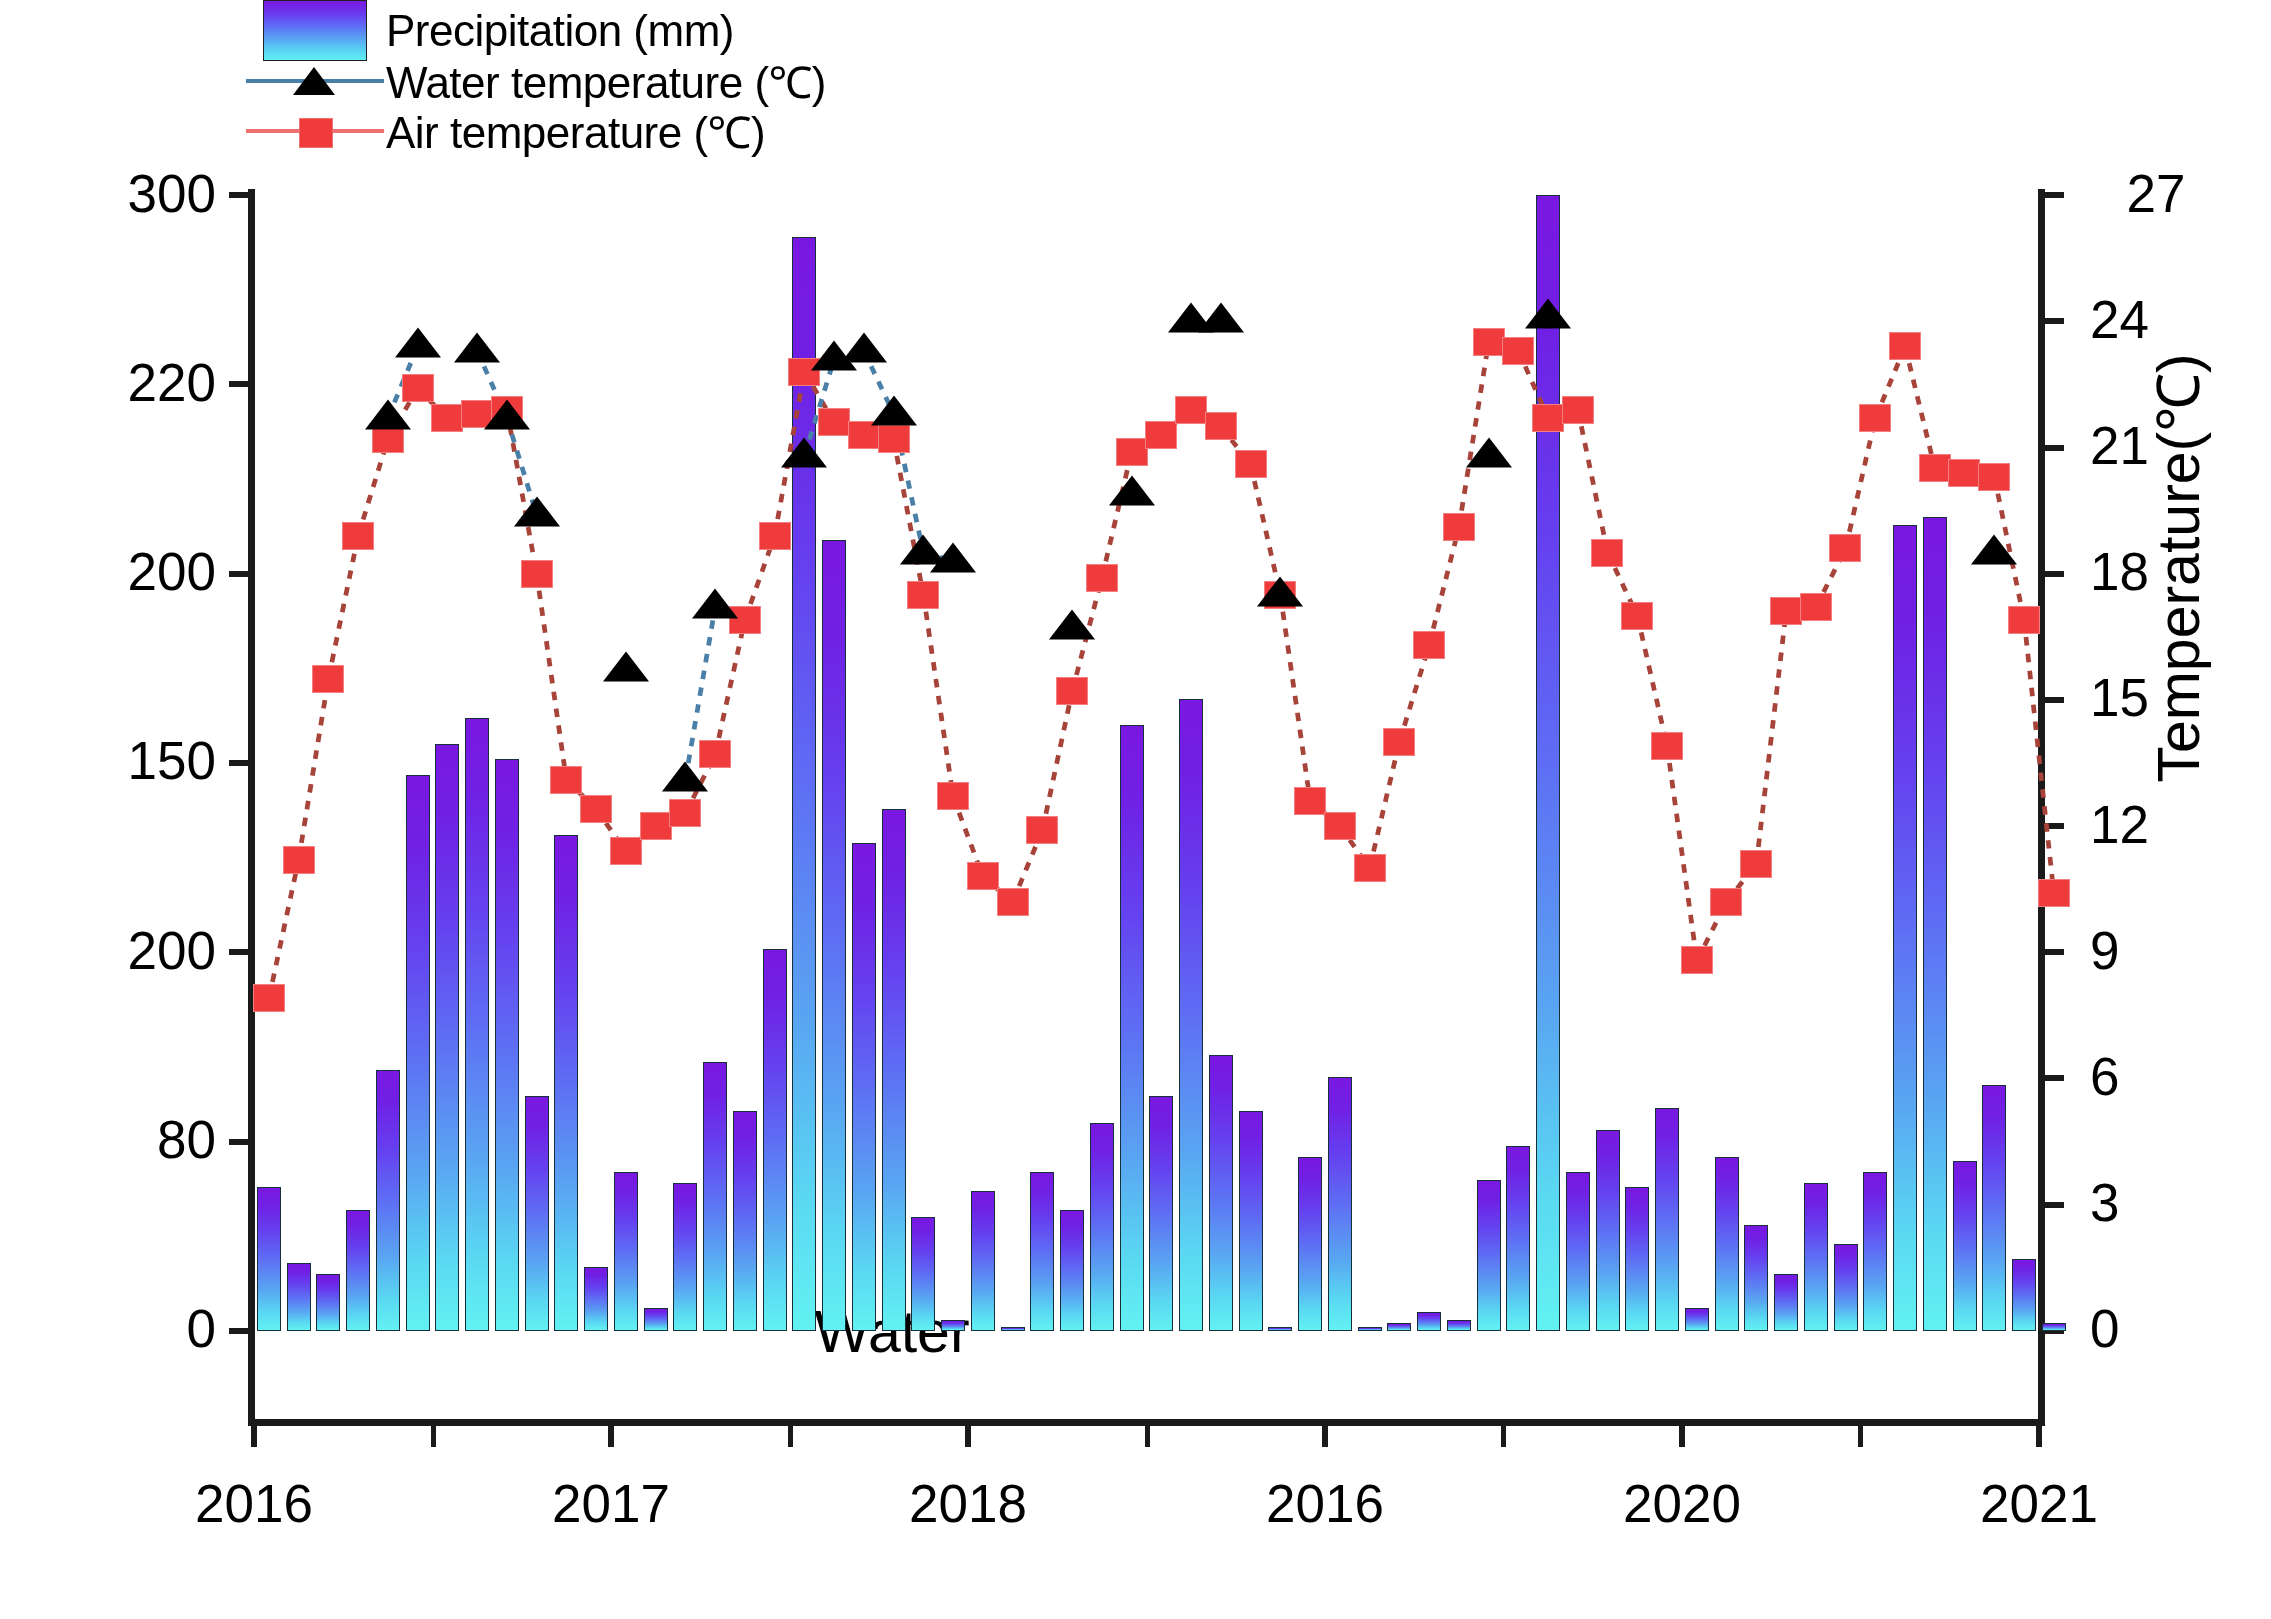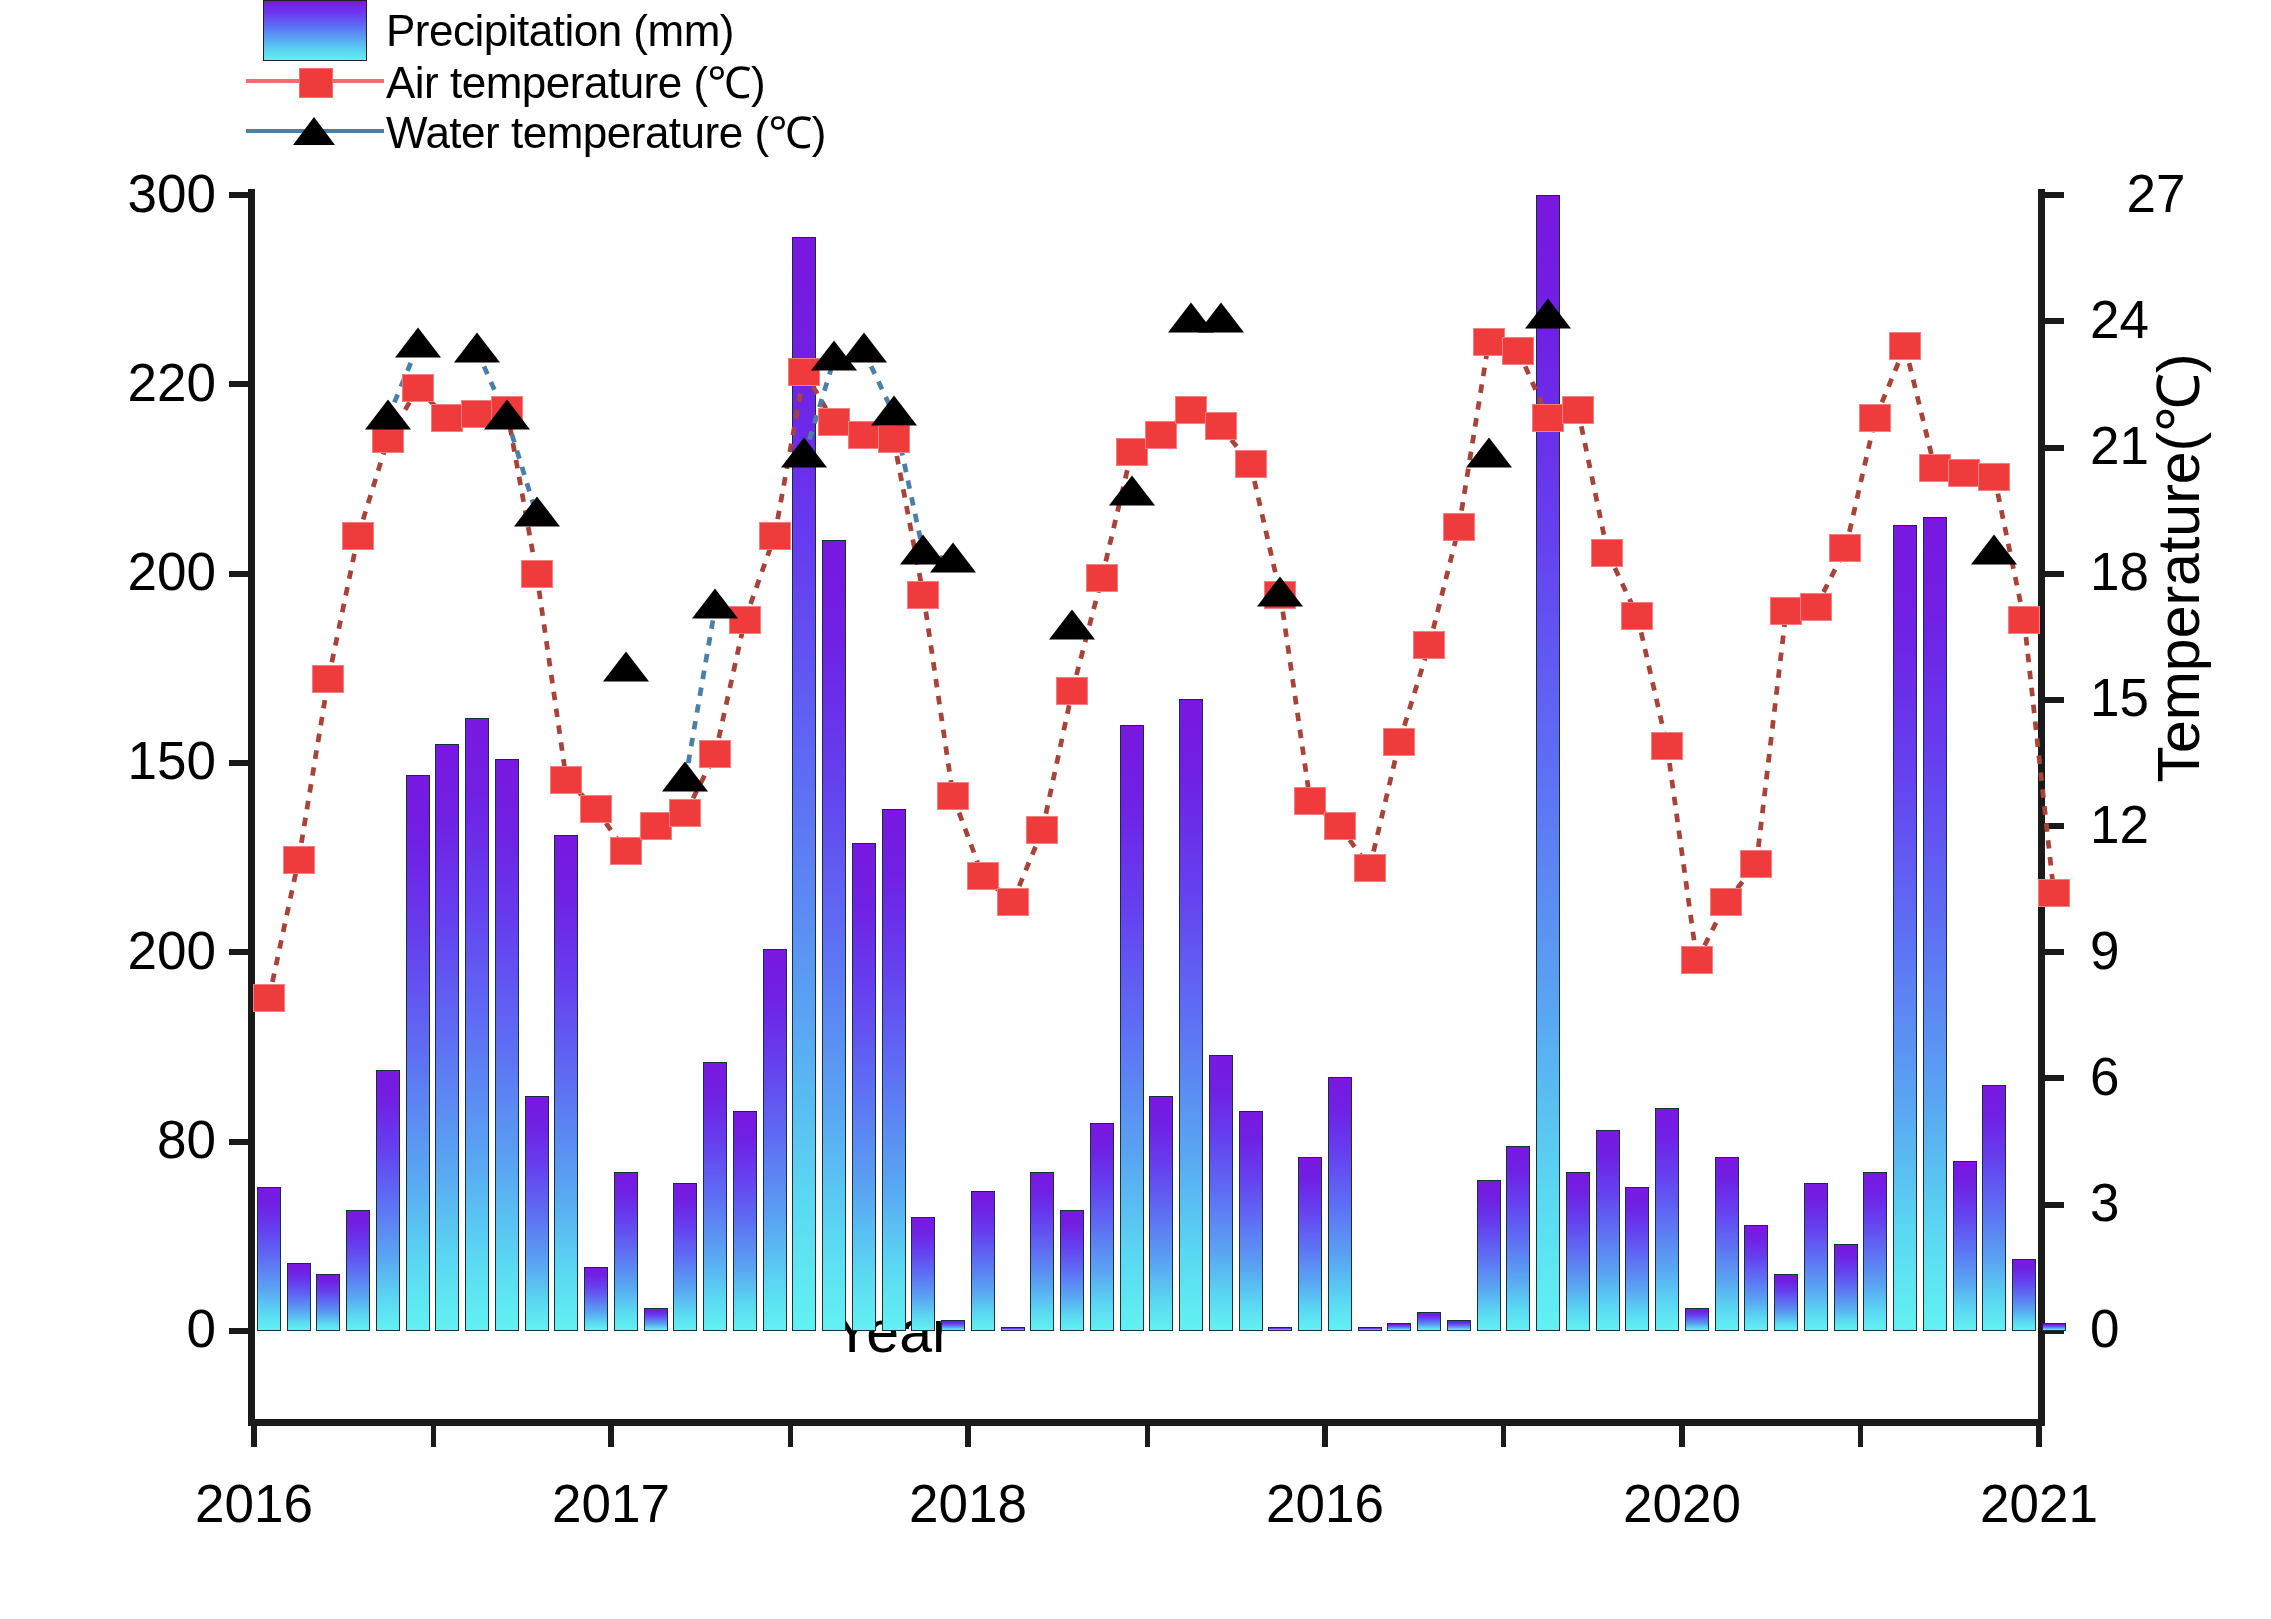--- a/index.html
+++ b/index.html
@@ -59,48 +59,48 @@
     <div class="leg-row">
       <div class="leg-key">
         <div class="swatch"></div>
       </div>
       <div class="leg-label">Precipitation (mm)</div>
     </div>
 
     <div class="leg-row">
       <div class="leg-key">
         <div class="lineKey">
+          <div class="ln" style="background:#4a7fa8"></div>
+          <div class="mk" style="left:49px;top:1.9px">
+              <div class="tri-mk"></div>
+            </div>
+        </div>
+      </div>
+      <div class="leg-label">Water temperature (℃)</div>
+    </div>
+
+    <div class="leg-row">
+      <div class="leg-key">
+        <div class="lineKey">
           <div class="ln" style="background:#ef7070"></div>
           <div class="mk">
               <div class="sq-mk"></div>
             </div>
         </div>
       </div>
       <div class="leg-label">Air temperature (℃)</div>
     </div>
-
-    <div class="leg-row">
-      <div class="leg-key">
-        <div class="lineKey">
-          <div class="ln" style="background:#4a7fa8"></div>
-          <div class="mk" style="left:49px;top:1.9px">
-              <div class="tri-mk"></div>
-            </div>
-        </div>
-      </div>
-      <div class="leg-label">Water temperature (℃)</div>
-    </div>
   </div>
 
   <div id="axisLeft"></div>
   <div id="axisRight"></div>
   <div id="axisBottom"></div>
 
   <div id="ylabRight">Temperature(℃)</div>
-  <div id="xlab">Year</div>
+  <div id="xlab">Water</div>
 
   <div id="plot">
     <div id="ticksLeft">
         <div class="tickL" style="top: 1133px;"></div>
         <div class="labL" style="left: -218px; width: 180px; top: 1107px;">0</div>
         <div class="tickL" style="top: 944px;"></div>
         <div class="labL" style="left: -218px; width: 180px; top: 918px;">80</div>
         <div class="tickL" style="top: 754px;"></div>
         <div class="labL" style="left: -218px; width: 180px; top: 729px;">200</div>
         <div class="tickL" style="top: 565px;"></div>

